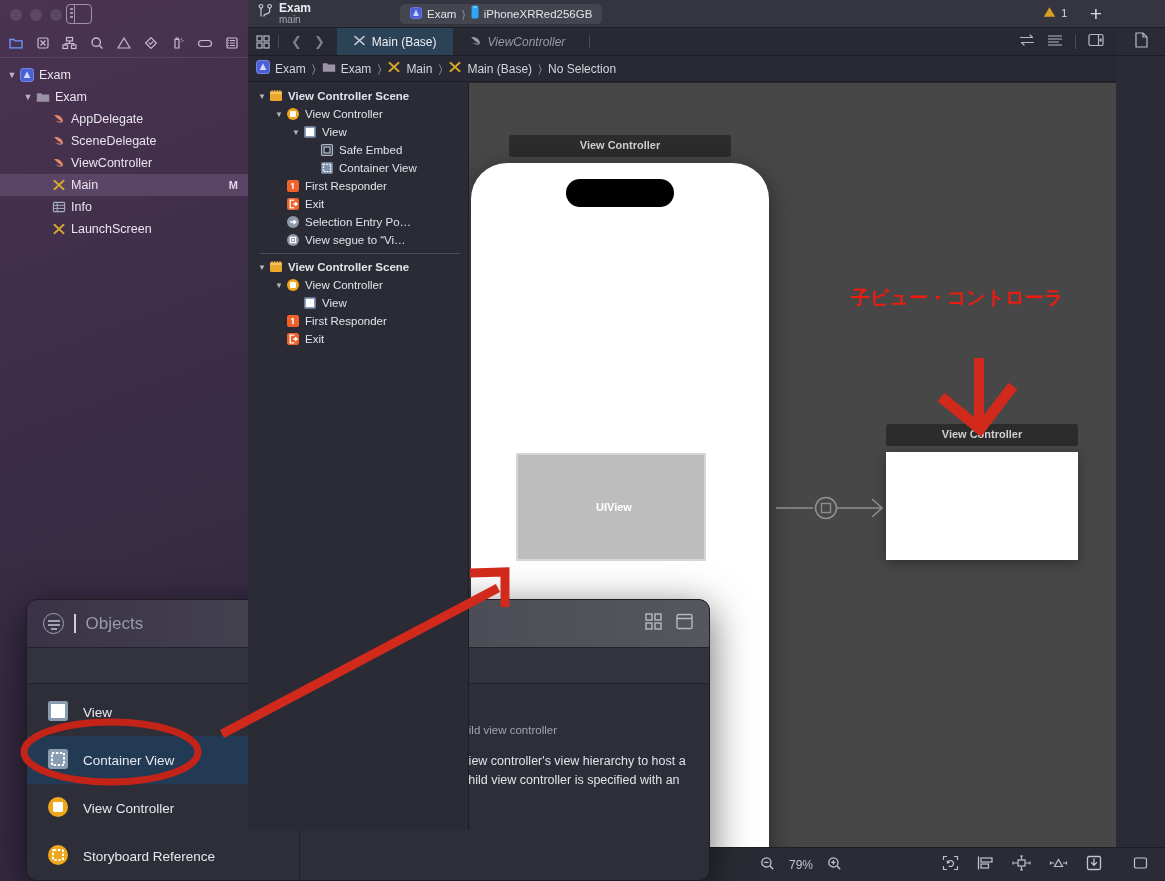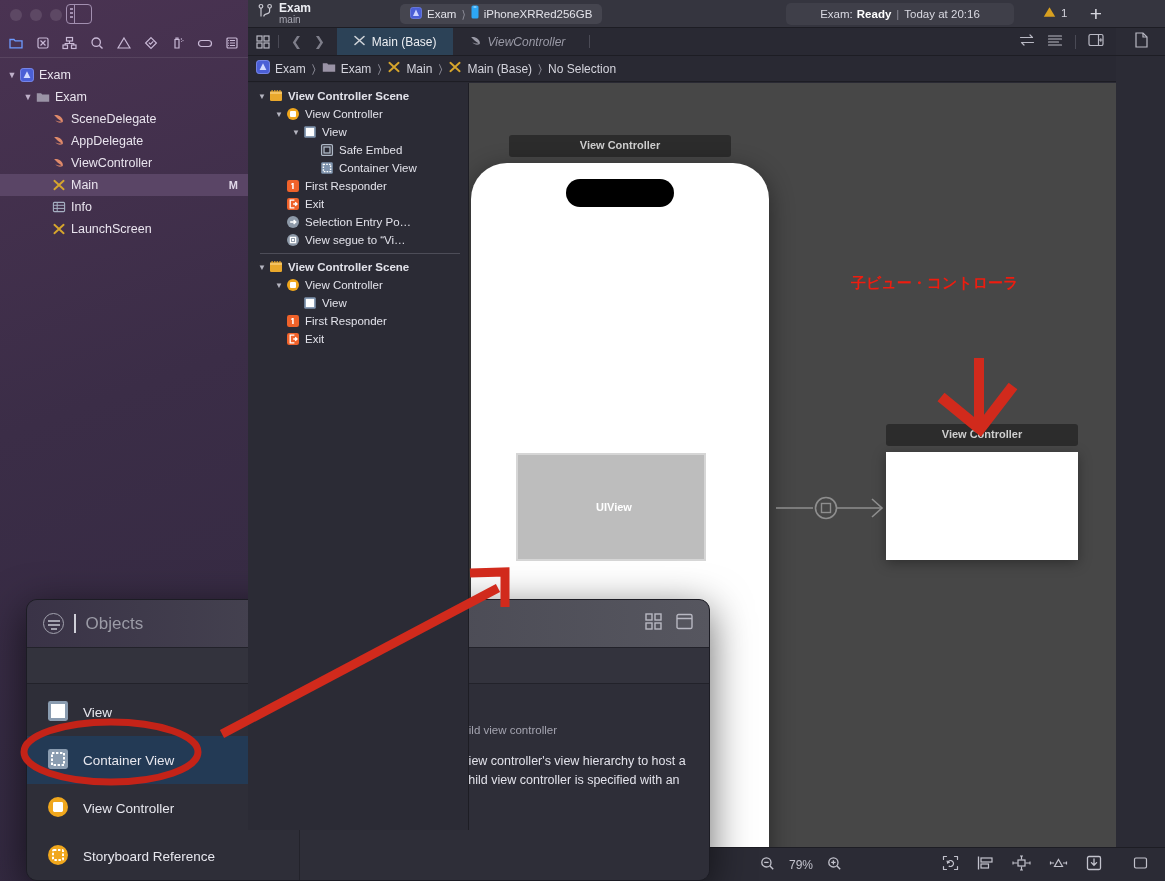--- a/index.html
+++ b/index.html
@@ -253,31 +253,31 @@
           <span class="tlabel">Exam</span>
         </div>
         <div class="trow">
           <span style="width:38px"></span>
           <span class="tw"></span>
           <span class="ticon">
             <svg width="14" height="14" viewBox="0 0 14 14">
               <path d="M2.2 3.2c2.6 2.6 4.6 4.4 7.3 6.1-1.7.6-4.4.2-6.2-1 1.4 1.8 3.9 2.8 6.1 2.3 .8-.2 1.3-.6 1.5-1.2 .1-1.7-1-3.4-2.3-4.6C6.9 3.3 4.6 2.9 2.2 3.2z" fill="#e08a6a"></path>
             </svg>
           </span>
-          <span class="tlabel">SceneDelegate</span>
+          <span class="tlabel">AppDelegate</span>
         </div>
         <div class="trow">
           <span style="width:38px"></span>
           <span class="tw"></span>
           <span class="ticon">
             <svg width="14" height="14" viewBox="0 0 14 14">
               <path d="M2.2 3.2c2.6 2.6 4.6 4.4 7.3 6.1-1.7.6-4.4.2-6.2-1 1.4 1.8 3.9 2.8 6.1 2.3 .8-.2 1.3-.6 1.5-1.2 .1-1.7-1-3.4-2.3-4.6C6.9 3.3 4.6 2.9 2.2 3.2z" fill="#e08a6a"></path>
             </svg>
           </span>
-          <span class="tlabel">AppDelegate</span>
+          <span class="tlabel">SceneDelegate</span>
         </div>
         <div class="trow">
           <span style="width:38px"></span>
           <span class="tw"></span>
           <span class="ticon">
             <svg width="14" height="14" viewBox="0 0 14 14">
               <path d="M2.2 3.2c2.6 2.6 4.6 4.4 7.3 6.1-1.7.6-4.4.2-6.2-1 1.4 1.8 3.9 2.8 6.1 2.3 .8-.2 1.3-.6 1.5-1.2 .1-1.7-1-3.4-2.3-4.6C6.9 3.3 4.6 2.9 2.2 3.2z" fill="#e08a6a"></path>
             </svg>
           </span>
           <span class="tlabel">ViewController</span>
@@ -345,26 +345,20 @@
         <span class="chev">⟩</span>
         <span>
           <svg width="8" height="14" viewBox="0 0 8 14">
               <rect x=".5" y=".5" width="7" height="13" rx="1.6" fill="#2da7f5"></rect>
               <rect x="2.4" y="1.6" width="3.2" height=".8" rx=".4" fill="#cfe9fb"></rect>
             </svg>
         </span>
         <span class="txt">iPhoneXRRed256GB</span>
       </div>
 
-      <div class="statusbox">
-        <span>Exam:</span>
-        <b style="margin-left:4px">Ready</b>
-        <span class="sep">|</span>
-        <span>Today at 20:16</span>
-      </div>
 
       <div class="warnbox">
         <span>
           <svg width="13" height="12" viewBox="0 0 13 12">
               <path d="M6.5 1.2L12.2 10.8H.8z" fill="#d8a020"></path>
             </svg>
         </span>
         <span>1</span>
       </div>
 
@@ -821,15 +815,15 @@
     <path d="M222 734 L498 588" stroke="#d12a1c" stroke-width="9" stroke-linecap="butt"></path>
     <path d="M470 573 L505 572 L505 607" fill="none" stroke="#d12a1c" stroke-width="9"></path>
 
     <ellipse cx="111" cy="752" rx="87" ry="30" fill="none" stroke="#c42318" stroke-width="7"></ellipse>
 
     <path d="M979 358 L979 428" stroke="#d12a1c" stroke-width="10" stroke-linecap="butt"></path>
     <path d="M941 397 L980 429 L1013 386" fill="none" stroke="#d12a1c" stroke-width="11" stroke-linejoin="miter"></path>
   </svg>
 
   <div class="annot" style="left:266px; top:537px; font-size:16px;">Container viewを配置</div>
-  <div class="annot" style="left:851px; top:274px; font-size:15px;text-align:right;">子ビュー・コントローラ</div>
+  <div class="annot" style="left:851px; top:285px; font-size:19px;text-align:right;">子ビュー・コントローラ</div>
 
 </div>
 
 </body></html>

